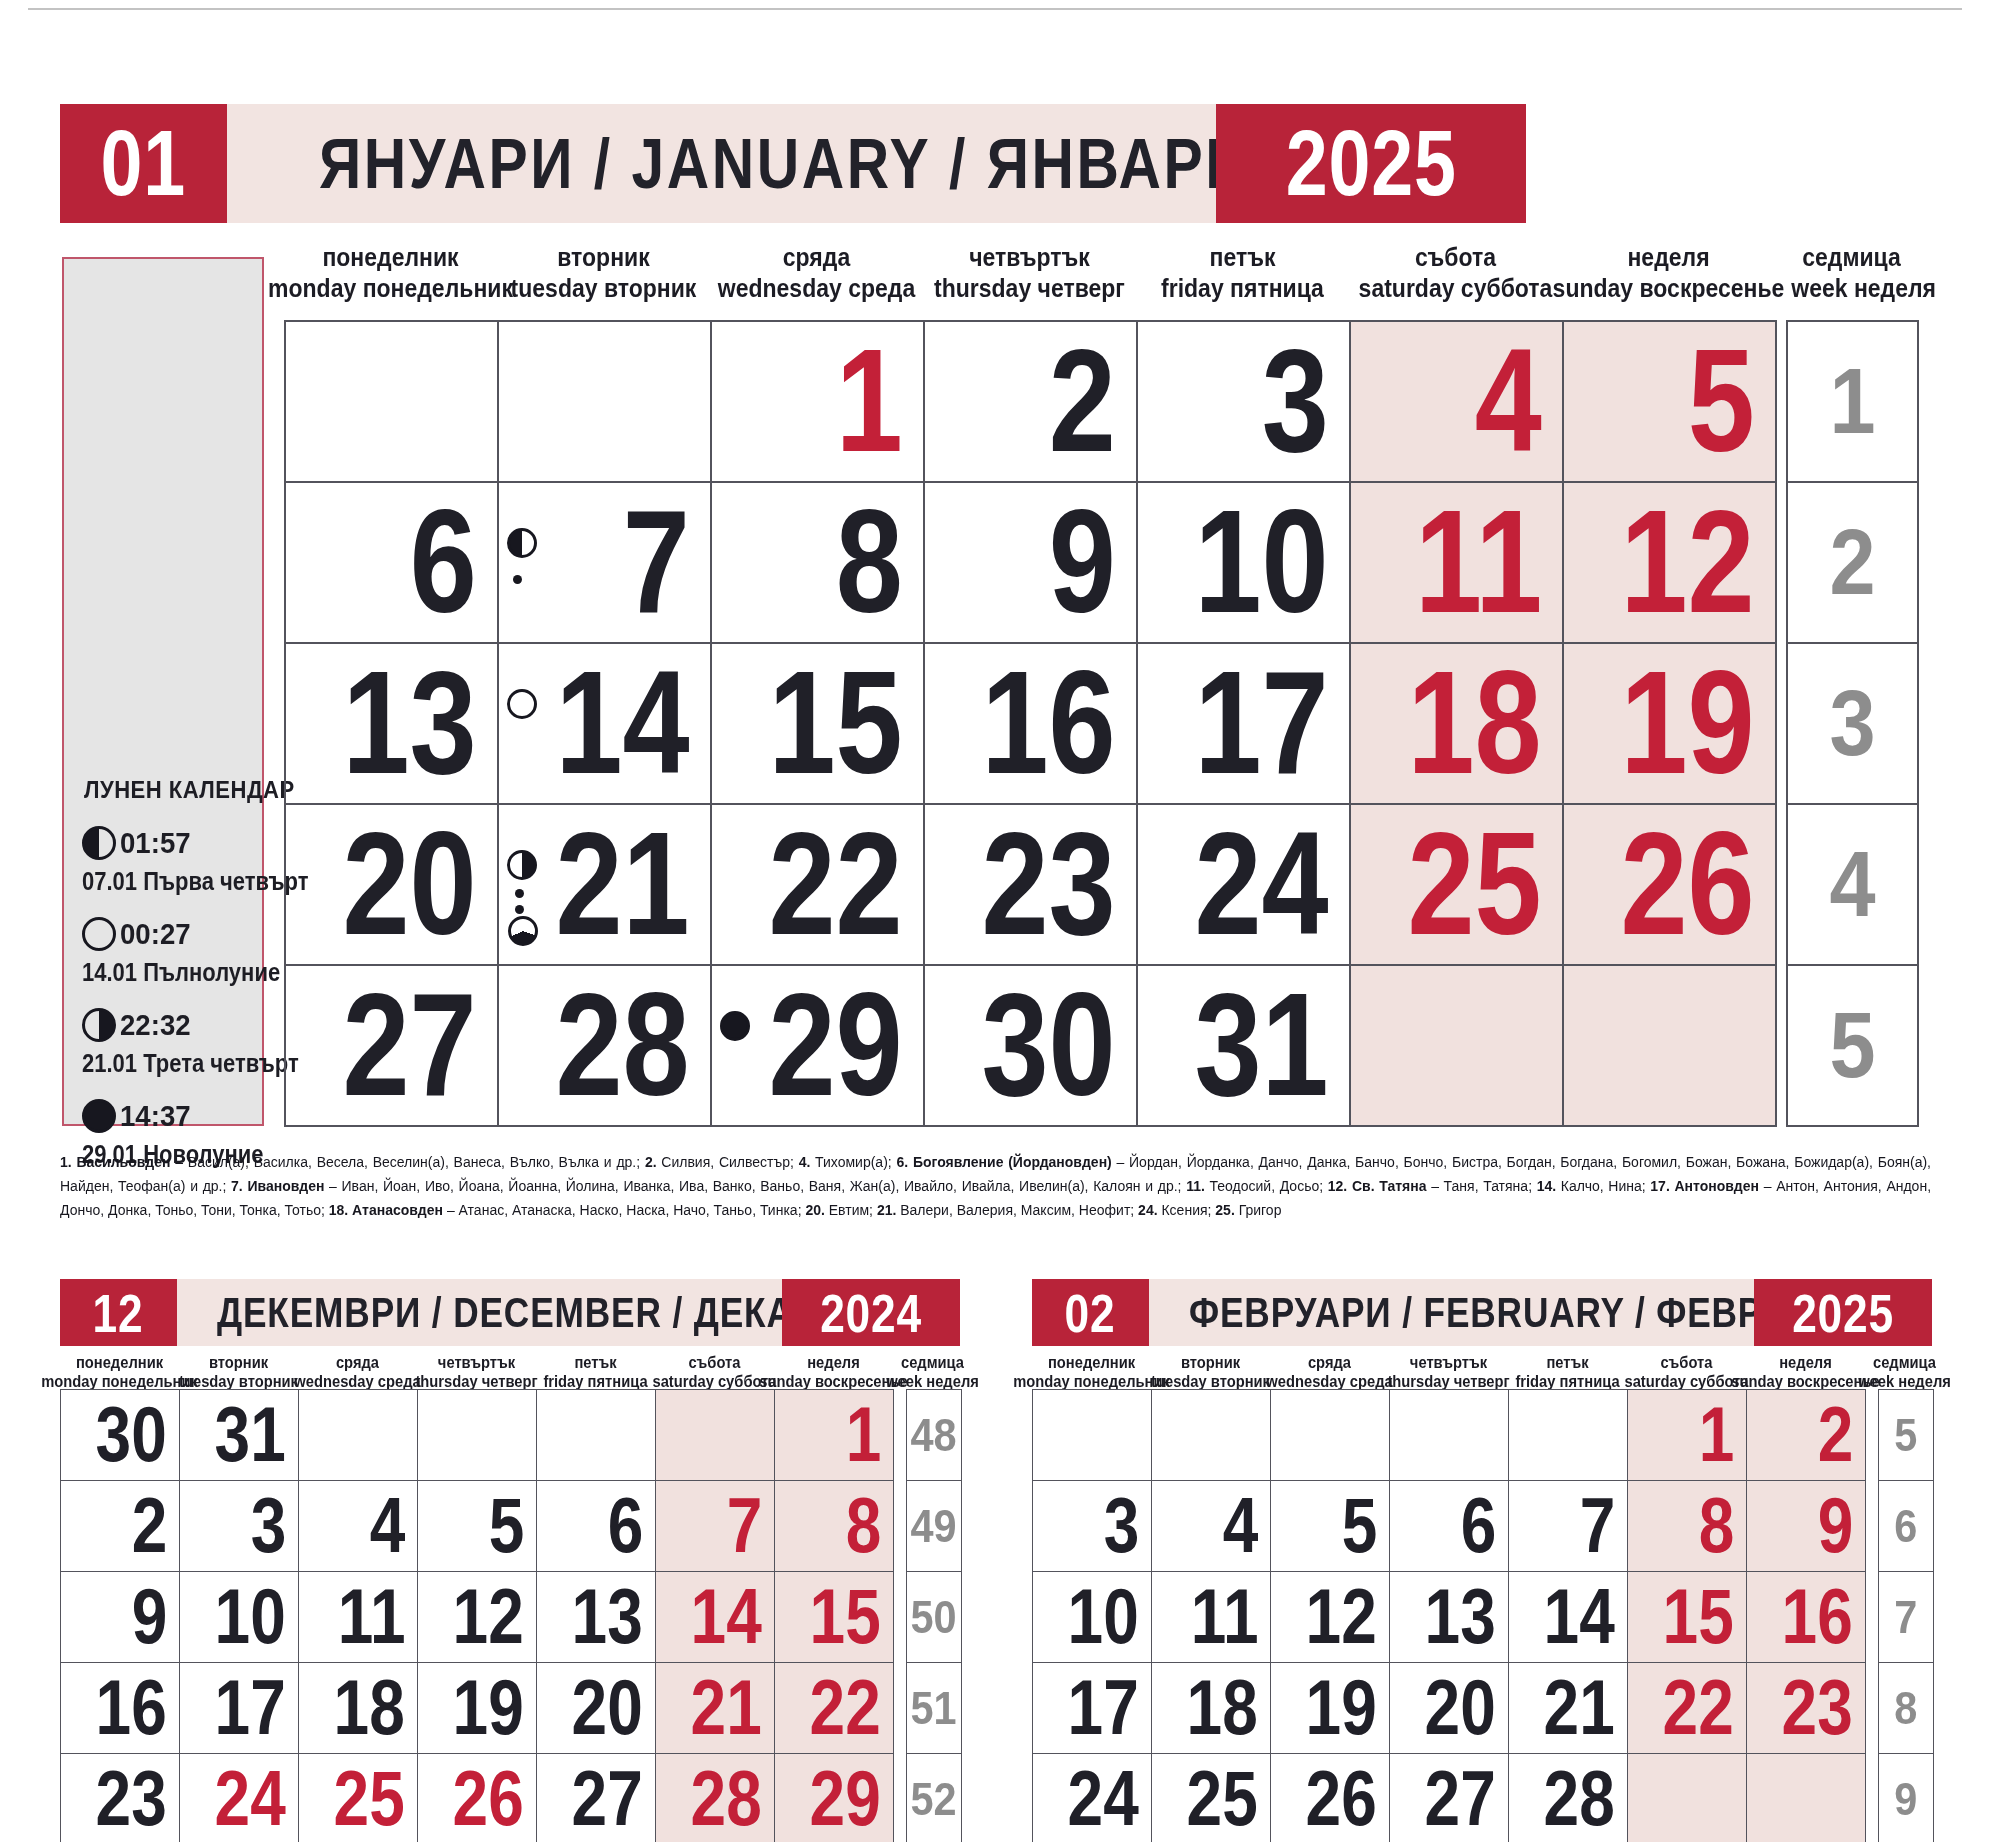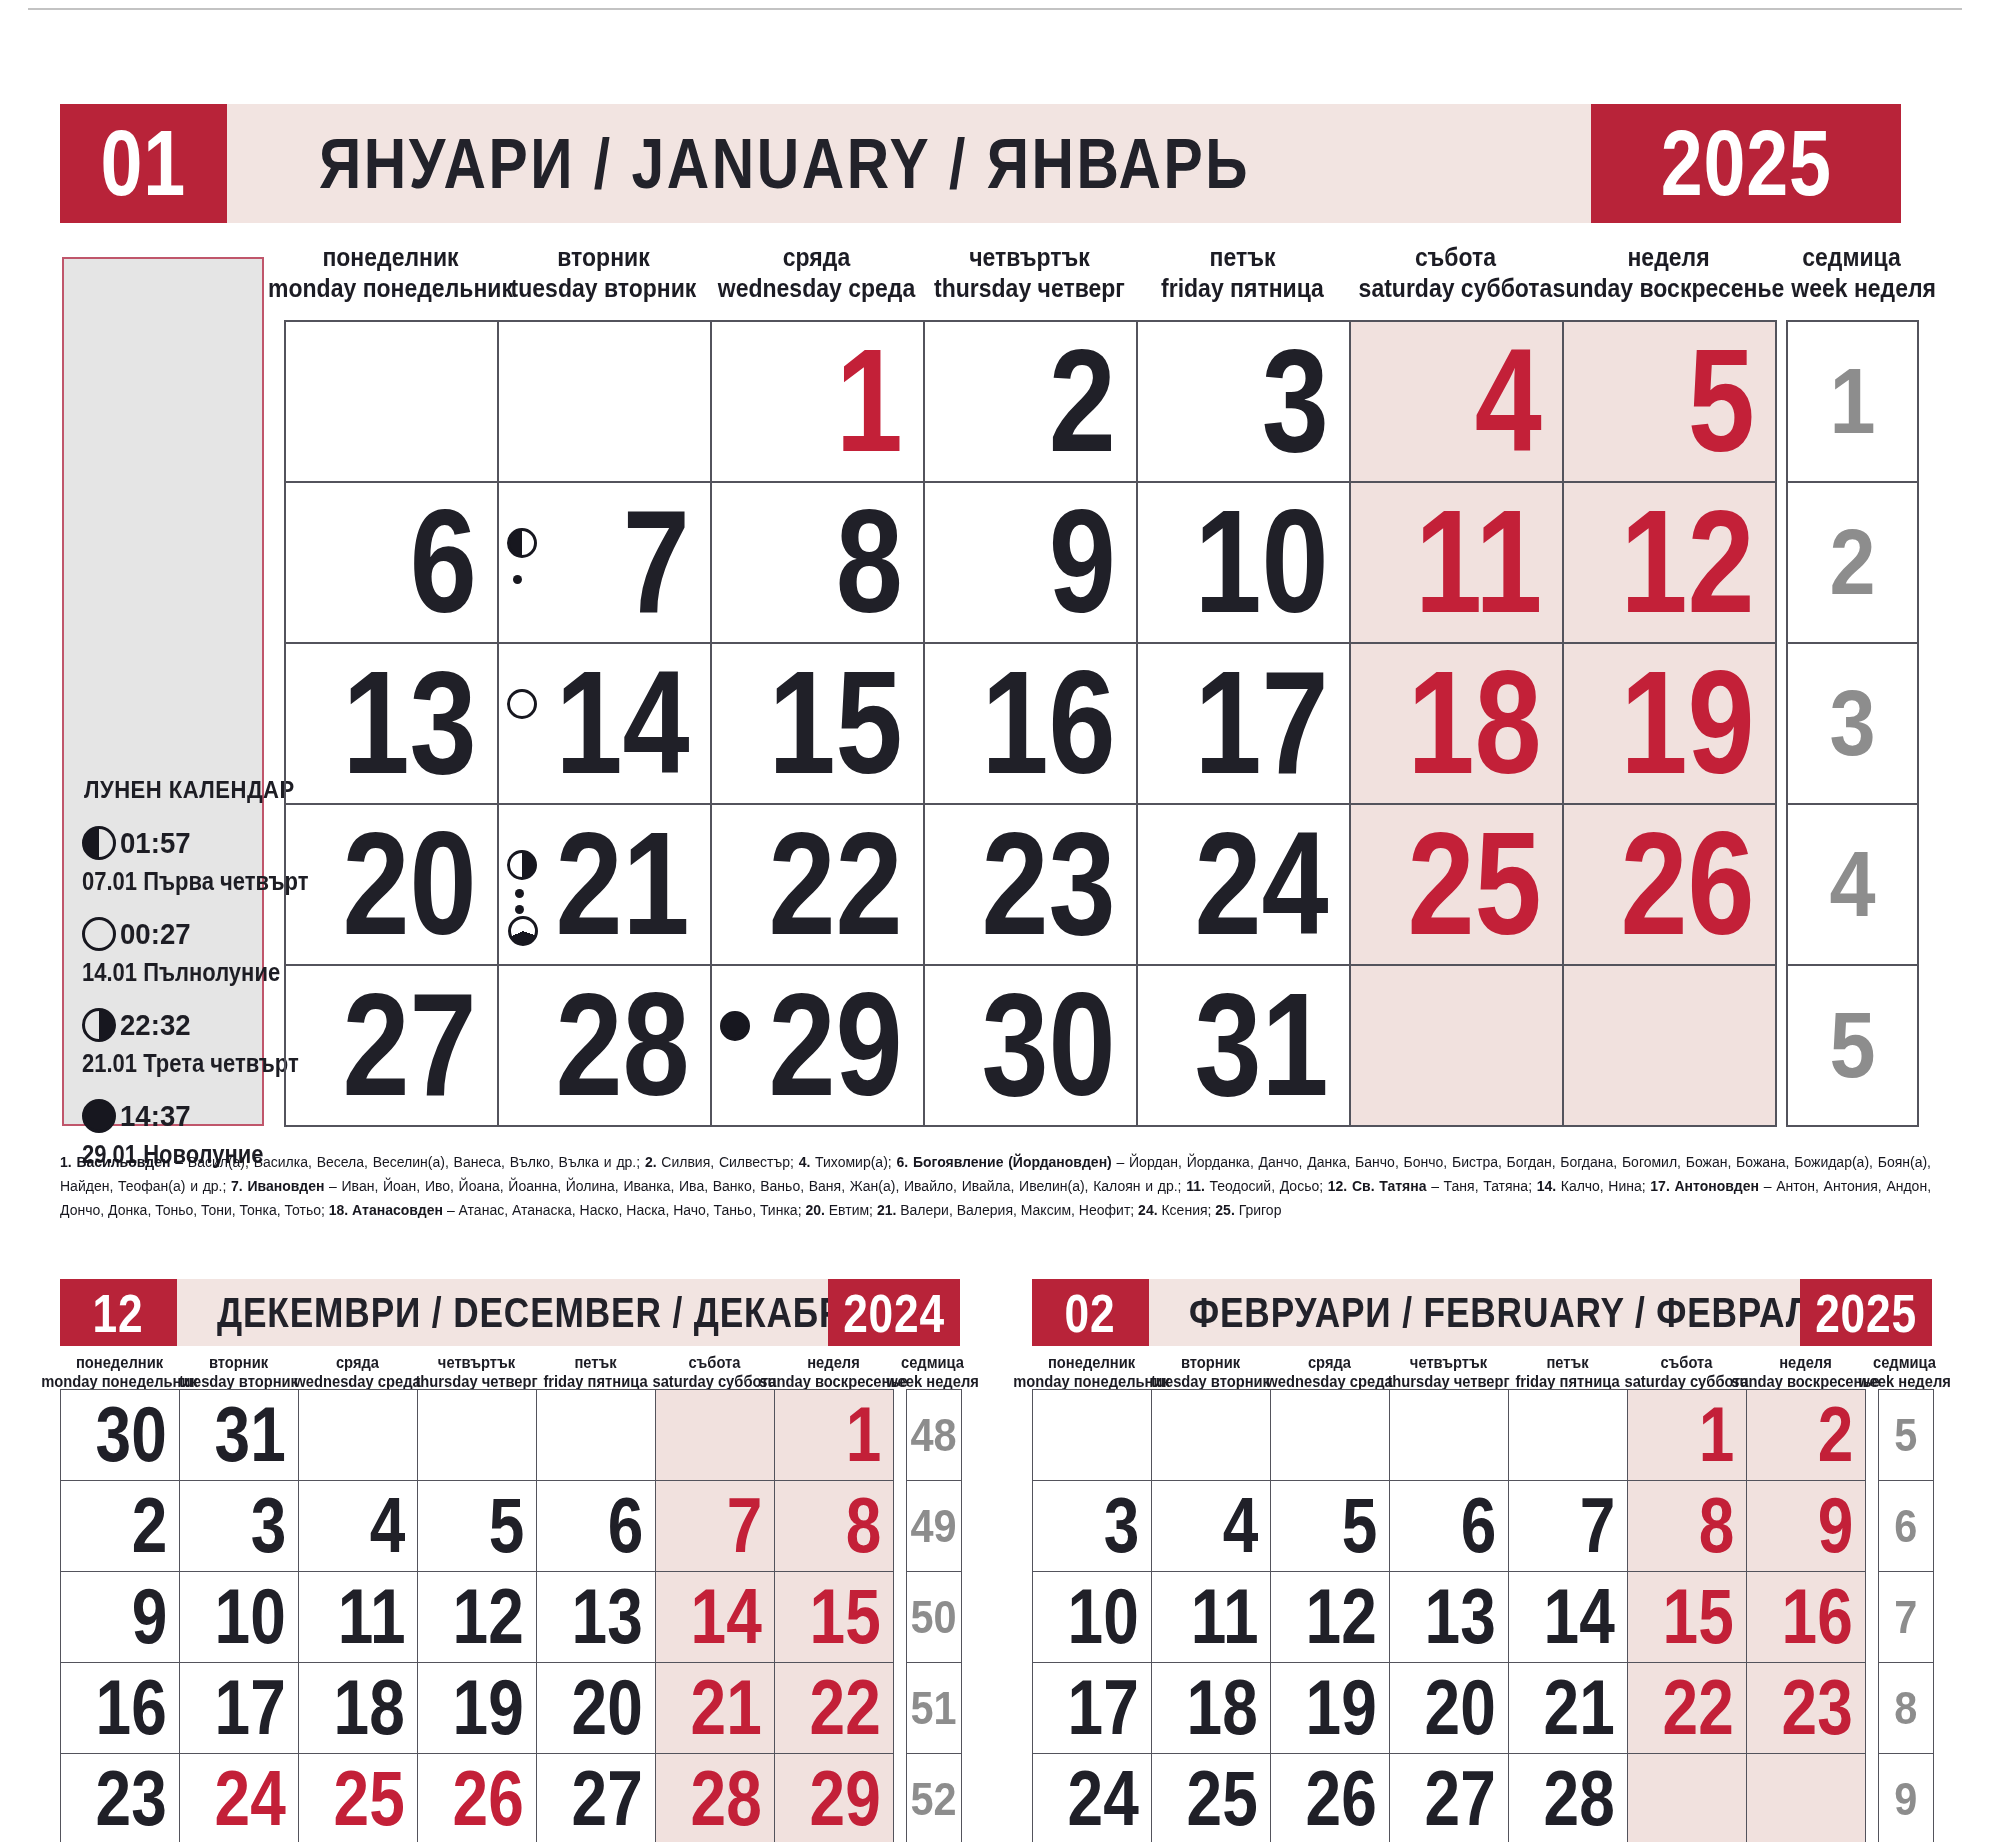--- a/index.html
+++ b/index.html
@@ -2,21 +2,21 @@
 <html style="--red: #b82339; --numred: #c32038; --wkbg: #f1e1de; --pink: #f2e4e1; --gray: #8d8d8d;"><head>
 <meta charset="utf-8">
 <style>
   html,body{margin:0;padding:0;background:#fff;}
   body{font-family:"Liberation Sans","DejaVu Sans",sans-serif;color:#1d1d24;}
   .page{position:relative;width:1990px;height:1843px;background:#fff;overflow:hidden;}
   .toprule{position:absolute;left:28px;top:8px;width:1934px;height:2px;background:#c3c3c3;}
 
   
   .band{position:absolute;display:flex;align-items:stretch;background:var(--pink,#f2e4e1);}
-  .band-main{left:60px;top:104px;width:1841px;height:119px;}
+  .band-main{left:60px;top:104px;width:1466px;height:119px;}
   .numbox,.yearbox{background:var(--red,#b82339);color:#fff;display:flex;align-items:center;justify-content:center;}
   .band-main .numbox{width:167px;}
   .band-main .yearbox{width:310px;}
   .boxnum{font-weight:700;font-size:92px;display:inline-block;transform:scaleX(.82);letter-spacing:1px;}
   .band-title{flex:1;display:flex;align-items:center;padding-left:92px;overflow:hidden;}
   .band-title span{font-weight:700;font-size:70px;color:#22222a;display:inline-block;transform:scaleX(.84);transform-origin:0 50%;letter-spacing:3px;white-space:nowrap;}
 
   
   .dh-grid{position:absolute;display:grid;}
   .dh{display:flex;flex-direction:column;align-items:center;justify-content:flex-end;transform:scaleX(.92);}
@@ -66,21 +66,21 @@
   .lp-label{margin-top:7px;font-weight:700;font-size:25px;transform:scaleX(.88);transform-origin:0 50%;white-space:nowrap;}
 
   
   .namedays{position:absolute;left:60px;top:1150px;width:1871px;font-size:14px;line-height:24px;text-align:justify;color:#17171f;}
   .namedays b{font-weight:700;}
 
   
   .mini{position:absolute;width:900px;height:564px;top:1279px;}
   .mini-dec{left:60px;} .mini-feb{left:1032px;}
   .band-mini{left:0;top:0;width:900px;height:67px;position:absolute;}
-  .band-mini .numbox{width:117px;} .band-mini .yearbox{width:132px;}
+  .band-mini .numbox{width:117px;} .band-mini .yearbox{width:178px;}
   .band-mini .boxnum{font-size:54px;}
   .band-mini .band-title{padding-left:40px;}
   .band-mini .band-title span{font-size:42px;letter-spacing:1px;}
   .dh-mini{left:0;top:74px;grid-template-columns:repeat(7,119px);}
   .dh-mini .dh div{font-size:16px;line-height:19px;}
   .wk-dh-mini{left:818px;top:74px;width:109px;}
   .wk-dh-mini div{font-size:16px;line-height:19px;}
   .grid-mini{left:0;top:110px;grid-template-columns:repeat(7,119px);grid-auto-rows:91px;border-width:1.5px;}
   .grid-mini .cell{border-width:1.5px;padding-right:12px;}
   .grid-mini .num{font-size:78px;line-height:88px;}

